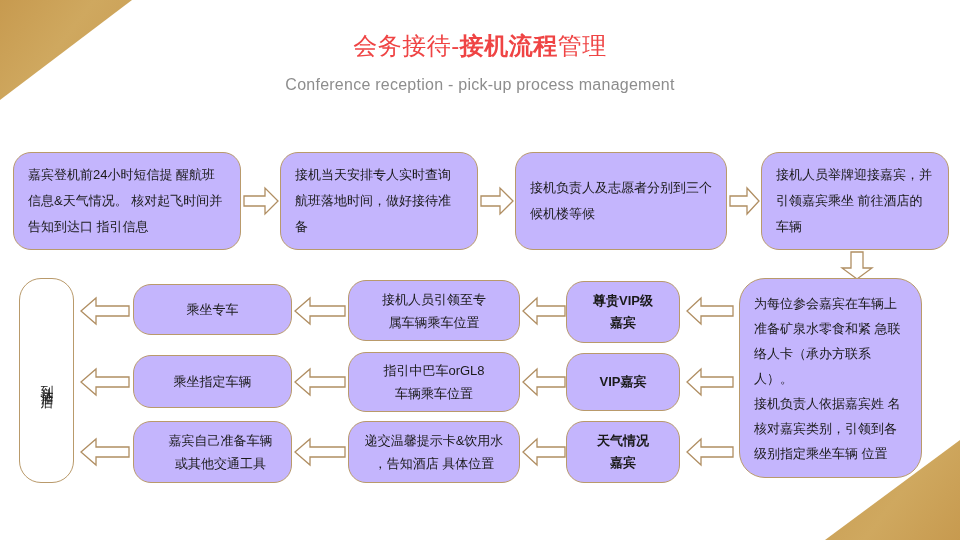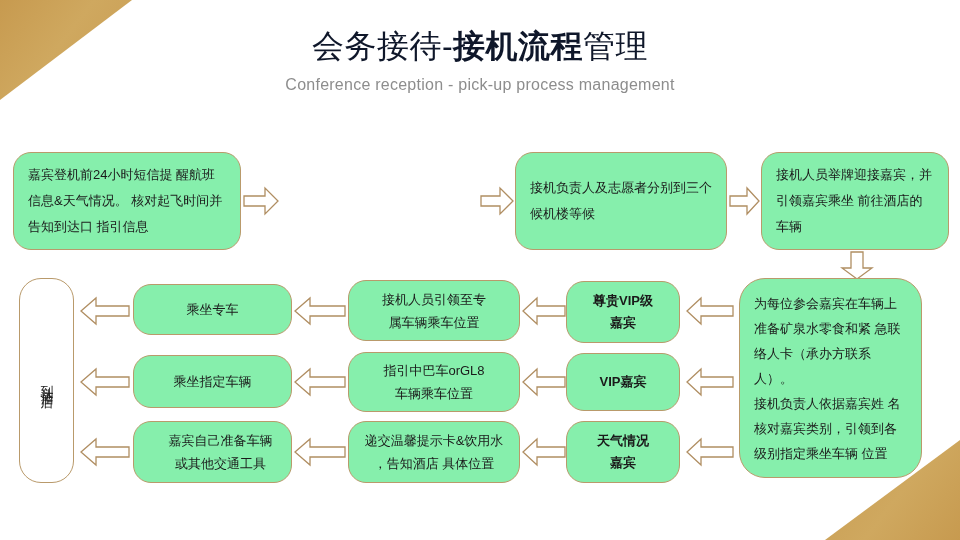--- a/index.html
+++ b/index.html
@@ -41,44 +41,44 @@
 
   
   .header {
     position: absolute;
     left: 0; top: 26px;
     width: 960px;
     text-align: center;
     z-index: 3;
   }
   .title {
-    font-size: 32px;
+    font-size: 24px;
     line-height: 40px;
-    color: #0f172a;
+    color: #ef4444;
     letter-spacing: 0.5px;
     white-space: nowrap;
   }
   .title .t-light { font-weight: 400; }
   .title .t-bold  { font-weight: 700; }
   .subtitle {
     margin-top: 12px;
     font-size: 16px;
     line-height: 14px;
     color: #8d8d8d;
     letter-spacing: 0.25px;
     font-weight: 400;
   }
 
   
   .box {
     position: absolute;
     box-sizing: border-box;
     border: 1.2px solid #b99a6b;
     border-radius: 18px;
-    background: #86efac;
+    background: #c4b5fd;
     color: #1a1a1a;
     font-size: 13px;
     line-height: 26px;
     display: flex;
     align-items: center;
     z-index: 2;
   }
   .box .txt {
     display: block;
     width: 100%;
@@ -133,20 +133,23 @@
 
   <div class="header">
     <div class="title"><span class="t-light">会务接待-</span><span class="t-bold">接机流程</span><span class="t-light">管理</span></div>
     <div class="subtitle">Conference reception  - pick-up process management</div>
   </div>
 
   <div class="box" style="left:13px; top:152px; width:228px; height:98px;">
     <span class="txt">嘉宾登机前24小时短信提 醒航班信息&amp;天气情况。 核对起飞时间并告知到达口 指引信息</span>
   </div>
 
+  <div class="box" style="left:280px; top:152px; width:198px; height:98px;">
+    <span class="txt">接机当天安排专人实时查询航班落地时间，做好接待准备</span>
+  </div>
 
   <div class="box" style="left:515px; top:152px; width:212px; height:98px;">
     <span class="txt">接机负责人及志愿者分别到三个候机楼等候</span>
   </div>
 
   <div class="box" style="left:761px; top:152px; width:188px; height:98px;">
     <span class="txt">接机人员举牌迎接嘉宾，并引领嘉宾乘坐 前往酒店的车辆</span>
   </div>
 
   <div class="arrow" style="left:243px; top:186px; width:36px; height:30px;">

